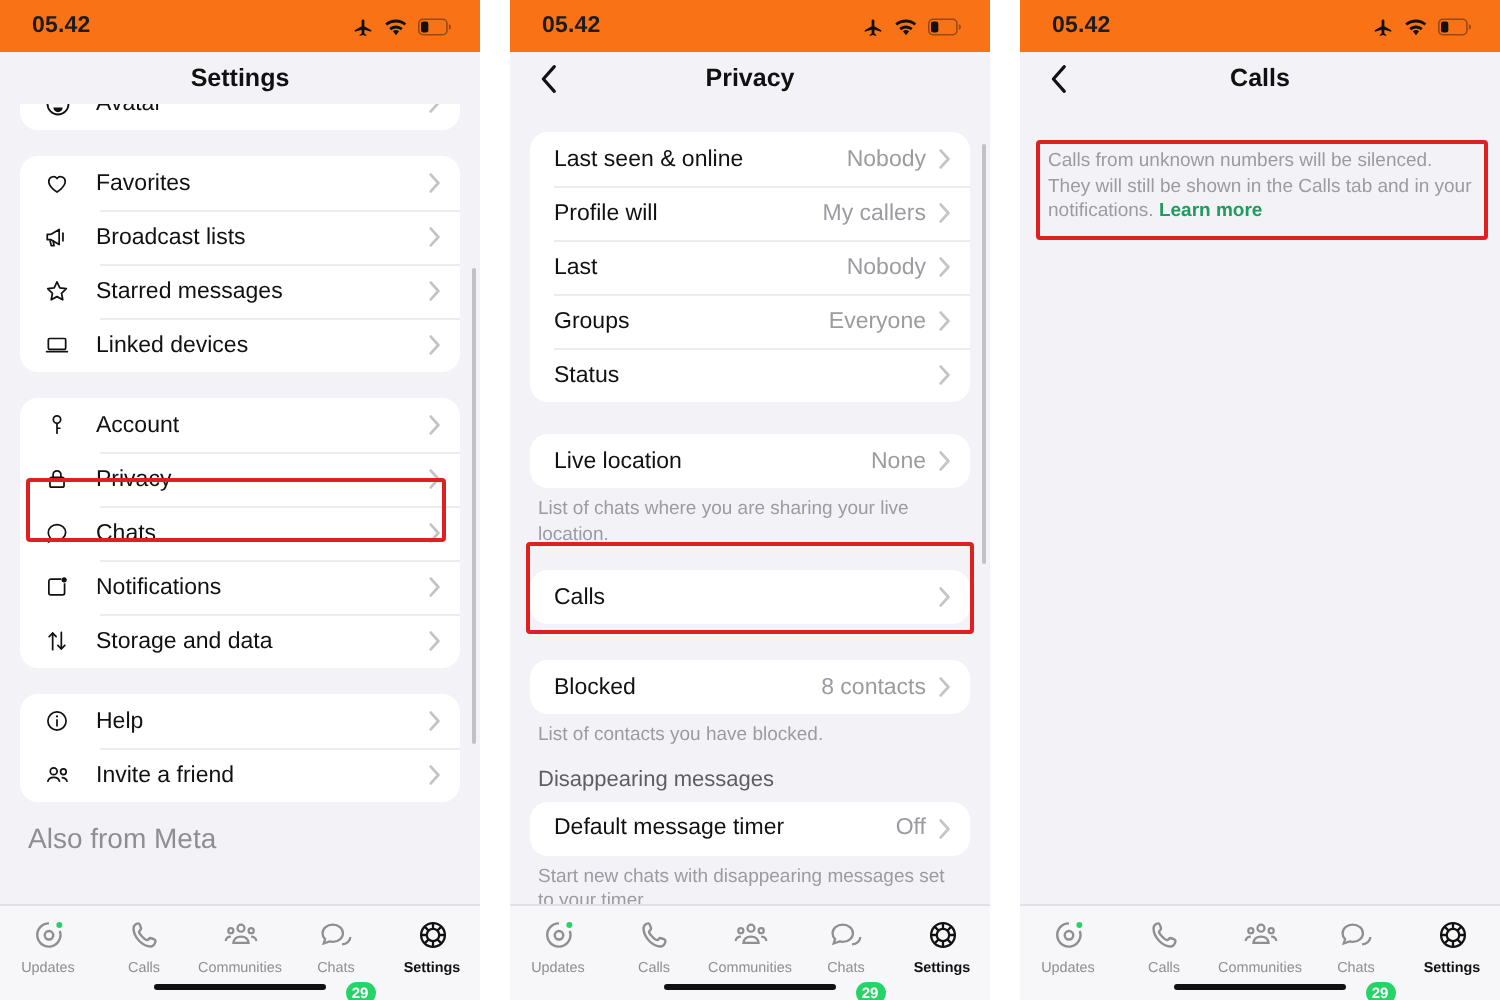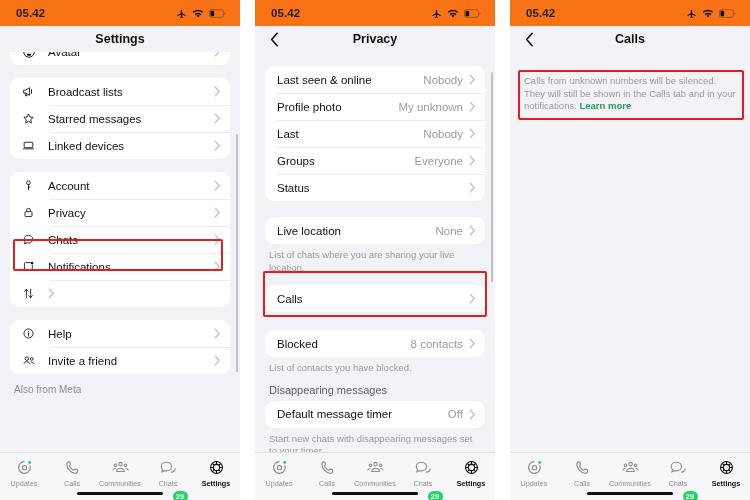--- a/index.html
+++ b/index.html
@@ -101,21 +101,21 @@
   .caption {
     font-size: 9.5px; color: #9b9ba1;
     padding: 5px 14px 0 14px;
     line-height: 1.32;
   }
   .group-head {
     font-size: 11px; color: #5d5d63;
     padding: 9px 14px 5px 14px;
   }
   .footer-note {
-    font-size: 10px; color: #8e8e93;
+    font-size: 14px; color: #8e8e93;
     padding: 10px 0 0 14px;
   }
 
   
   .scrollbar {
     position: absolute; right: 2px;
     width: 2.5px; border-radius: 2px;
     background: #c2c2c6;
   }
 
@@ -229,20 +229,33 @@
               </svg>
             </span>
         </div>
       </div>
 
       <div class="section-gap"></div>
 
       <div class="card">
         <div class="row">
           <span class="row-ico">
+              <svg width="13" height="13" viewBox="0 0 24 24" fill="none" stroke="#111" stroke-width="1.6">
+                <path d="M12 20.3s-7.6-4.7-7.6-9.8a4.3 4.3 0 0 1 7.6-2.7 4.3 4.3 0 0 1 7.6 2.7c0 5.1-7.6 9.8-7.6 9.8z"></path>
+              </svg>
+            </span>
+          <span class="row-label">Favorites</span>
+          <span class="chev">
+              <svg width="7" height="11" viewBox="0 0 8 13" fill="none" stroke="#c3c3c8" stroke-width="1.6" stroke-linecap="round" stroke-linejoin="round">
+                <path d="M1.5 1.5L6 6.5 1.5 11.5"></path>
+              </svg>
+            </span>
+        </div>
+        <div class="row">
+          <span class="row-ico">
               <svg width="13" height="13" viewBox="0 0 24 24" fill="none" stroke="#111" stroke-width="1.6" stroke-linejoin="round">
                 <path d="M3 9.5v5h3.5L14 19V5L6.5 9.5H3z"></path>
                 <path d="M17.5 8.5v7" stroke-linecap="round"></path>
                 <path d="M5.5 15l1.2 5h2.6l-1-5"></path>
               </svg>
             </span>
           <span class="row-label">Broadcast lists</span>
           <span class="chev">
               <svg width="7" height="11" viewBox="0 0 8 13" fill="none" stroke="#c3c3c8" stroke-width="1.6" stroke-linecap="round" stroke-linejoin="round">
                 <path d="M1.5 1.5L6 6.5 1.5 11.5"></path>
@@ -336,20 +349,21 @@
               </svg>
             </span>
         </div>
         <div class="row">
           <span class="row-ico">
               <svg width="13" height="13" viewBox="0 0 24 24" fill="none" stroke="#111" stroke-width="1.6" stroke-linecap="round" stroke-linejoin="round">
                 <path d="M8 20V4.6M8 4.6L4.8 8M8 4.6L11.2 8"></path>
                 <path d="M16 4v15.4M16 19.4L12.8 16M16 19.4L19.2 16"></path>
               </svg>
             </span>
+          <span class="row-label">Storage and data</span>
           <span class="chev">
               <svg width="7" height="11" viewBox="0 0 8 13" fill="none" stroke="#c3c3c8" stroke-width="1.6" stroke-linecap="round" stroke-linejoin="round">
                 <path d="M1.5 1.5L6 6.5 1.5 11.5"></path>
               </svg>
             </span>
         </div>
       </div>
 
       <div class="section-gap"></div>
 
@@ -494,22 +508,22 @@
         <div class="row noicon" style="padding-left:12px;">
           <span class="row-label">Last seen &amp; online</span>
           <span class="row-value">Nobody</span>
           <span class="chev">
               <svg width="7" height="11" viewBox="0 0 8 13" fill="none" stroke="#c3c3c8" stroke-width="1.6" stroke-linecap="round" stroke-linejoin="round">
                 <path d="M1.5 1.5L6 6.5 1.5 11.5"></path>
               </svg>
             </span>
         </div>
         <div class="row noicon" style="padding-left:12px;">
-          <span class="row-label">Profile photo</span>
-          <span class="row-value">My unknown</span>
+          <span class="row-label">Profile will</span>
+          <span class="row-value">My callers</span>
           <span class="chev">
               <svg width="7" height="11" viewBox="0 0 8 13" fill="none" stroke="#c3c3c8" stroke-width="1.6" stroke-linecap="round" stroke-linejoin="round">
                 <path d="M1.5 1.5L6 6.5 1.5 11.5"></path>
               </svg>
             </span>
         </div>
         <div class="row noicon" style="padding-left:12px;">
           <span class="row-label">Last</span>
           <span class="row-value">Nobody</span>
           <span class="chev">

